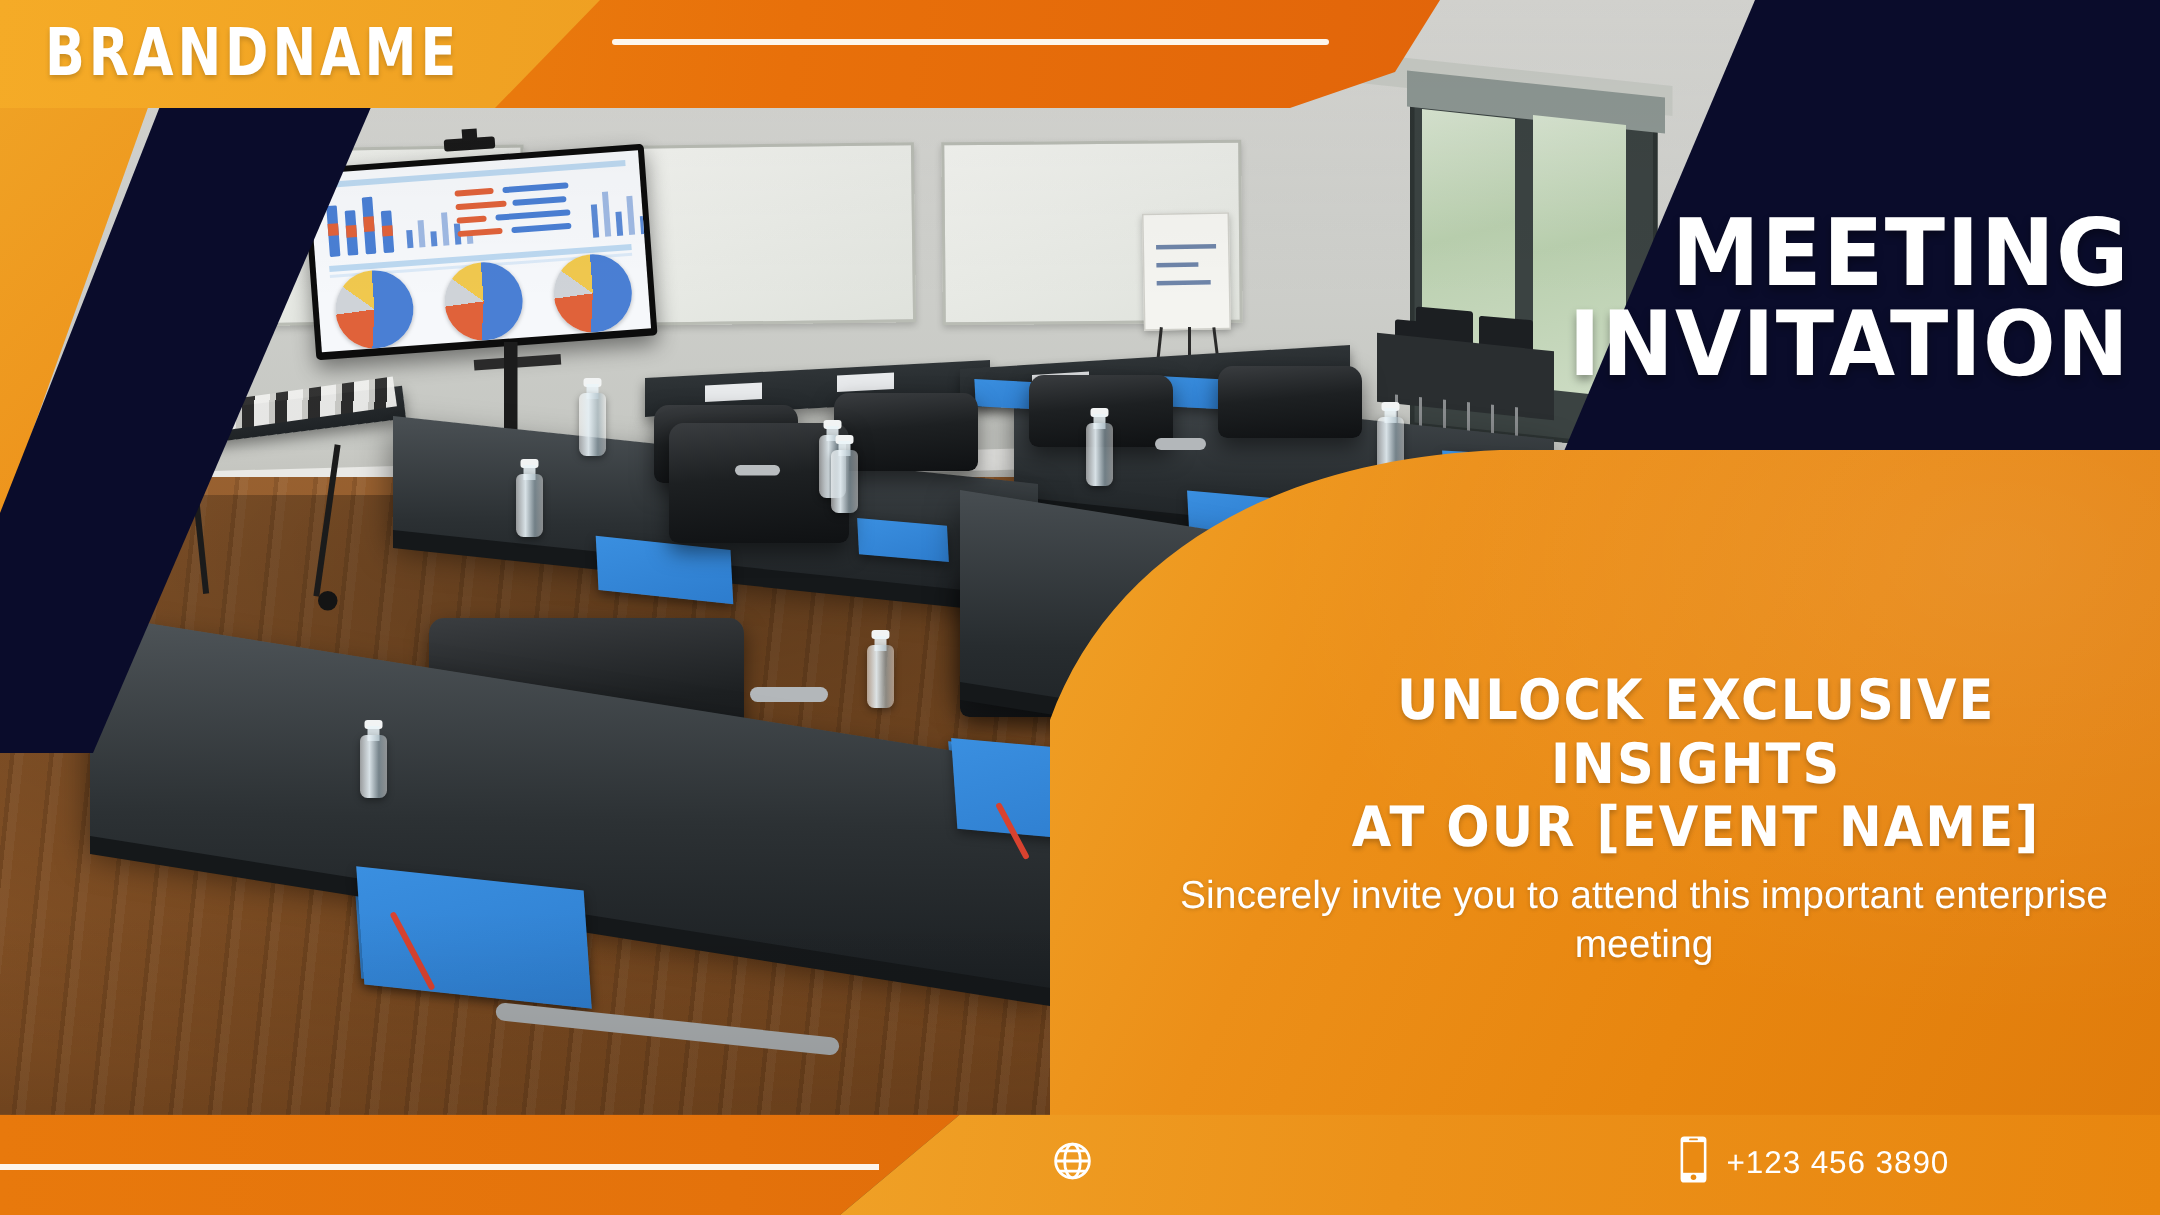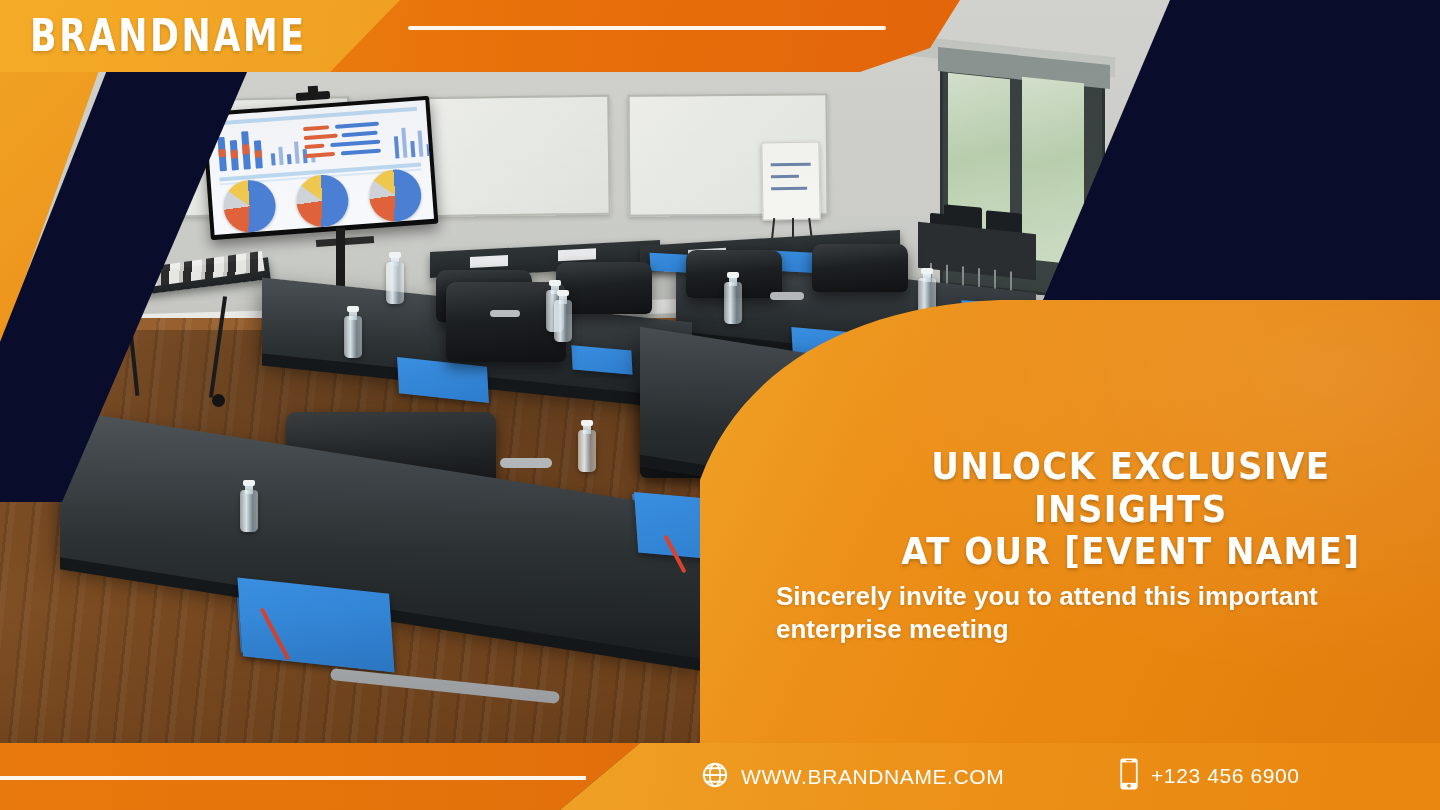--- a/index.html
+++ b/index.html
@@ -258,23 +258,23 @@
   .subhead {
     right:24px; top:446px; width:620px; text-align:center; color:#fff;
   }
   .subhead .sl {
     font-family:"DejaVu Sans", sans-serif; font-weight:700;
     font-size:37px; letter-spacing:1.5px; line-height:1.15;
     transform:scaleX(.92); transform-origin:right center;
     text-shadow:0 2px 4px rgba(0,0,0,.22);
   }
   .bodytext {
-    right:24px; top:580px; width:640px; text-align:left; color:#fff;
+    right:24px; top:580px; width:640px; text-align:center; color:#fff;
     font-family:"Liberation Sans", sans-serif;
-    font-size:26px; line-height:1.28; font-weight:700;
+    font-size:26px; line-height:1.28; font-weight:400;
     text-shadow:0 1px 3px rgba(0,0,0,.18);
   }
 
   
   .bottom-bar-dark {
     left:0; bottom:0; width:700px; height:67px;
     background:linear-gradient(90deg,#e8790c,#e4720b 70%,#e06c0a);
     clip-path:polygon(0 0, 640px 0, 560px 67px, 0 67px);
   }
   .bottom-bar-light {
@@ -517,20 +517,24 @@
   <div class="shape left-orange-wedge"></div>
   <div class="shape left-navy-wedge"></div>
 
   <div class="shape right-navy"></div>
 
   <div class="shape top-bar-orange"></div>
   <div class="shape top-bar-yellow"></div>
   <div class="shape top-line"></div>
   <div class="shape brand-text">BRANDNAME</div>
 
+  <div class="shape title-block">
+    <div class="ln">MEETING</div>
+    <div class="ln ln2">INVITATION</div>
+  </div>
 
   <div class="shape right-orange-panel"></div>
   <div class="shape right-orange-panel-2"></div>
 
   <div class="shape subhead">
     <div class="sl">UNLOCK EXCLUSIVE INSIGHTS</div>
     <div class="sl">AT OUR  [EVENT NAME]</div>
   </div>
 
   <div class="shape bodytext">Sincerely invite you to attend this important enterprise meeting</div>
@@ -542,28 +546,27 @@
   <div class="contact contact-web">
     <span class="ico">
       <svg width="30" height="30" viewBox="0 0 24 24" fill="none" stroke="#ffffff" stroke-width="1.5">
         <circle cx="12" cy="12" r="9"></circle>
         <ellipse cx="12" cy="12" rx="4.2" ry="9"></ellipse>
         <line x1="3" y1="12" x2="21" y2="12"></line>
         <line x1="4.6" y1="6.6" x2="19.4" y2="6.6"></line>
         <line x1="4.6" y1="17.4" x2="19.4" y2="17.4"></line>
       </svg>
     </span>
-    <span class="label">WWW.BRANDNAME.COM</span>
   </div>
 
   <div class="contact contact-phone">
     <span class="ico">
       <svg width="22" height="32" viewBox="0 0 16 26">
         <rect x="1" y="0.5" width="14" height="25" rx="2" fill="#ffffff"></rect>
         <rect x="2.4" y="3.6" width="11.2" height="16.6" fill="#ea8a12"></rect>
         <rect x="5.6" y="1.6" width="4.8" height="1" rx="0.5" fill="#ea8a12"></rect>
         <circle cx="8" cy="22.6" r="1.5" fill="#ea8a12"></circle>
       </svg>
     </span>
-    <span class="label">+123 456 6900</span>
+    <span class="label">+123 456 3890</span>
   </div>
 
 </div>
 
 </body></html>

